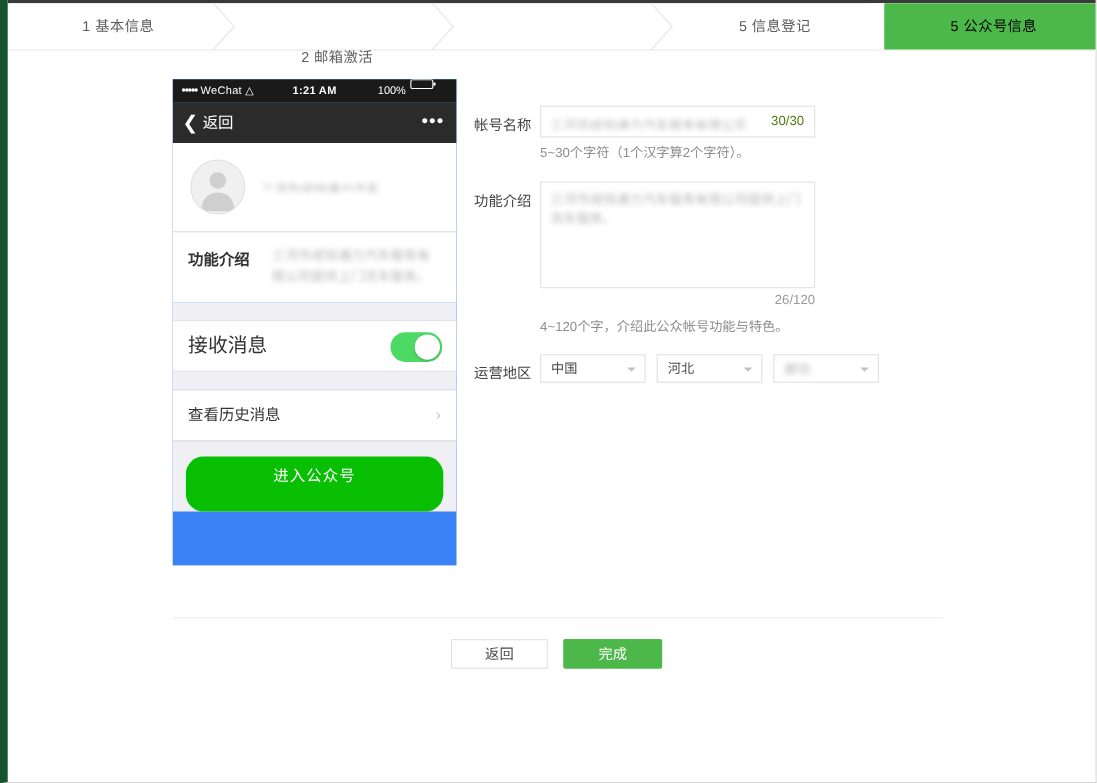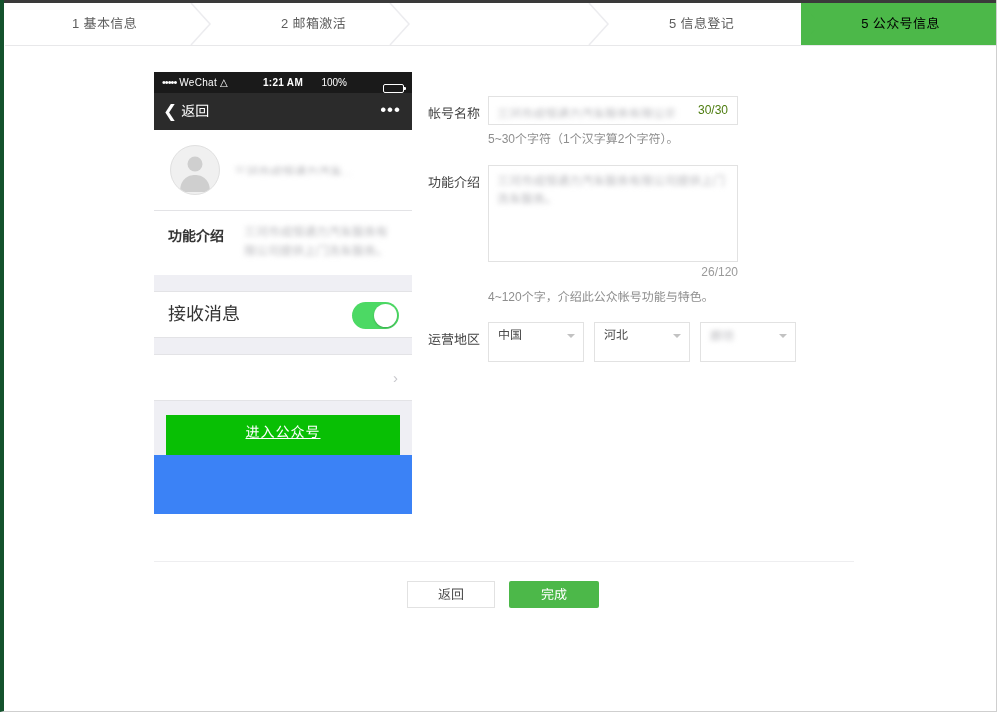--- a/index.html
+++ b/index.html
@@ -19,21 +19,21 @@
   }
 
   
   #page {
     position: absolute;
     left: 0; top: 0;
     width: 997px;
     height: 712px;
     background: #ffffff;
     box-sizing: border-box;
-    border-left: 4px solid #14532d;
+    border-left: 7px solid #14532d;
     border-right: 1px solid #cfcfcf;
     border-bottom: 1px solid #cfcfcf;
     overflow: hidden;
   }
   #top-edge {
     position: absolute;
     left: 0; top: 0;
     width: 997px;
     height: 3px;
     background: #3a3a3a;
@@ -104,25 +104,24 @@
   #sb-wifi { margin-left: 3px; font-size: 10px; }
   #sb-time {
     position: absolute;
     left: 0; right: 0; top: 0;
     text-align: center;
     font-weight: bold;
     letter-spacing: 0.3px;
   }
   #sb-right {
     position: absolute;
-    right: 8px; top: 0;
+    right: 21px; top: 0;
     display: flex;
-    align-items: flex-end;
+    align-items: flex-start;
     height: 21px;
-    gap: 32px;
   }
   #sb-batt-pct { margin-right: 4px; }
   #sb-batt {
     width: 21px; height: 9px;
     border: 1px solid #ffffff;
     border-radius: 2px;
     position: relative;
     box-sizing: border-box;
     padding: 1px;
   }
@@ -276,29 +275,28 @@
     line-height: 45px;
     font-size: 15px;
     color: #c7c7cc;
   }
 
   #ph-enter-wrap {
     padding: 14px 12px 0 12px;
     background: #efeff4;
   }
   #ph-enter {
-    height: 40px;
+    height: 50px;
     line-height: 34px;
-    border-radius: 0;
+    border-radius: 16px;
     background: #08bf04;
     color: #ffffff;
     font-size: 14px;
     text-align: center;
     letter-spacing: 1px;
-    text-decoration: underline;
   }
 
   
   #form { position: absolute; left: 0; top: 0; }
 
   .frow { position: absolute; }
   .flabel {
     position: absolute;
     font-size: 13px;
     color: #444444;
@@ -377,21 +375,21 @@
     color: #8e8e8e;
     white-space: nowrap;
   }
 
   
   #row-region { left: 420px; top: 322px; }
   #lbl-region { left: 0; top: 7px; width: 56px; }
   .sel {
     position: absolute;
     top: 0;
-    height: 40px;
+    height: 26px;
     border: 1px solid #e2e2e2;
     background: #ffffff;
     box-sizing: border-box;
   }
   .sel-text {
     position: absolute;
     left: 9px; top: 0;
     line-height: 25px;
     font-size: 12px;
     color: #4a4a4a;
@@ -473,21 +471,21 @@
   <div id="top-edge"></div>
 
   <div id="steps">
     <div class="step" id="step-0" style="left:0px;width:199px;">1 基本信息</div>
     <div class="step-sep" style="left:185px;">
       <svg width="28" height="42" viewBox="0 0 28 42">
           <path d="M1 0 L20 21 L1 42" fill="none" stroke="#ececef" stroke-width="1.5"></path>
         </svg>
     </div>
 
-    <div class="step" id="step-1" style="left:209px;width:199px;">2 邮箱激活</div>
+    <div class="step" id="step-1" style="left:199px;width:199px;margin-top:28px;">2 邮箱激活</div>
     <div class="step-sep" style="left:384px;">
       <svg width="28" height="42" viewBox="0 0 28 42">
           <path d="M1 0 L20 21 L1 42" fill="none" stroke="#ececef" stroke-width="1.5"></path>
         </svg>
     </div>
 
     <div class="step-sep" style="left:583px;">
       <svg width="28" height="42" viewBox="0 0 28 42">
           <path d="M1 0 L20 21 L1 42" fill="none" stroke="#ececef" stroke-width="1.5"></path>
         </svg>
@@ -550,20 +548,21 @@
       <div id="ph-recv" class="ph-card">
         <span id="ph-recv-label">接收消息</span>
         <span id="ph-toggle">
           <span id="ph-toggle-knob"></span>
         </span>
       </div>
 
       <div class="ph-gap"></div>
 
       <div id="ph-history" class="ph-card">
+        <span id="ph-history-label">查看历史消息</span>
         <span id="ph-history-arrow">›</span>
       </div>
 
       <div id="ph-enter-wrap">
         <div id="ph-enter">进入公众号</div>
       </div>
 
     </div>
   </div>
 

